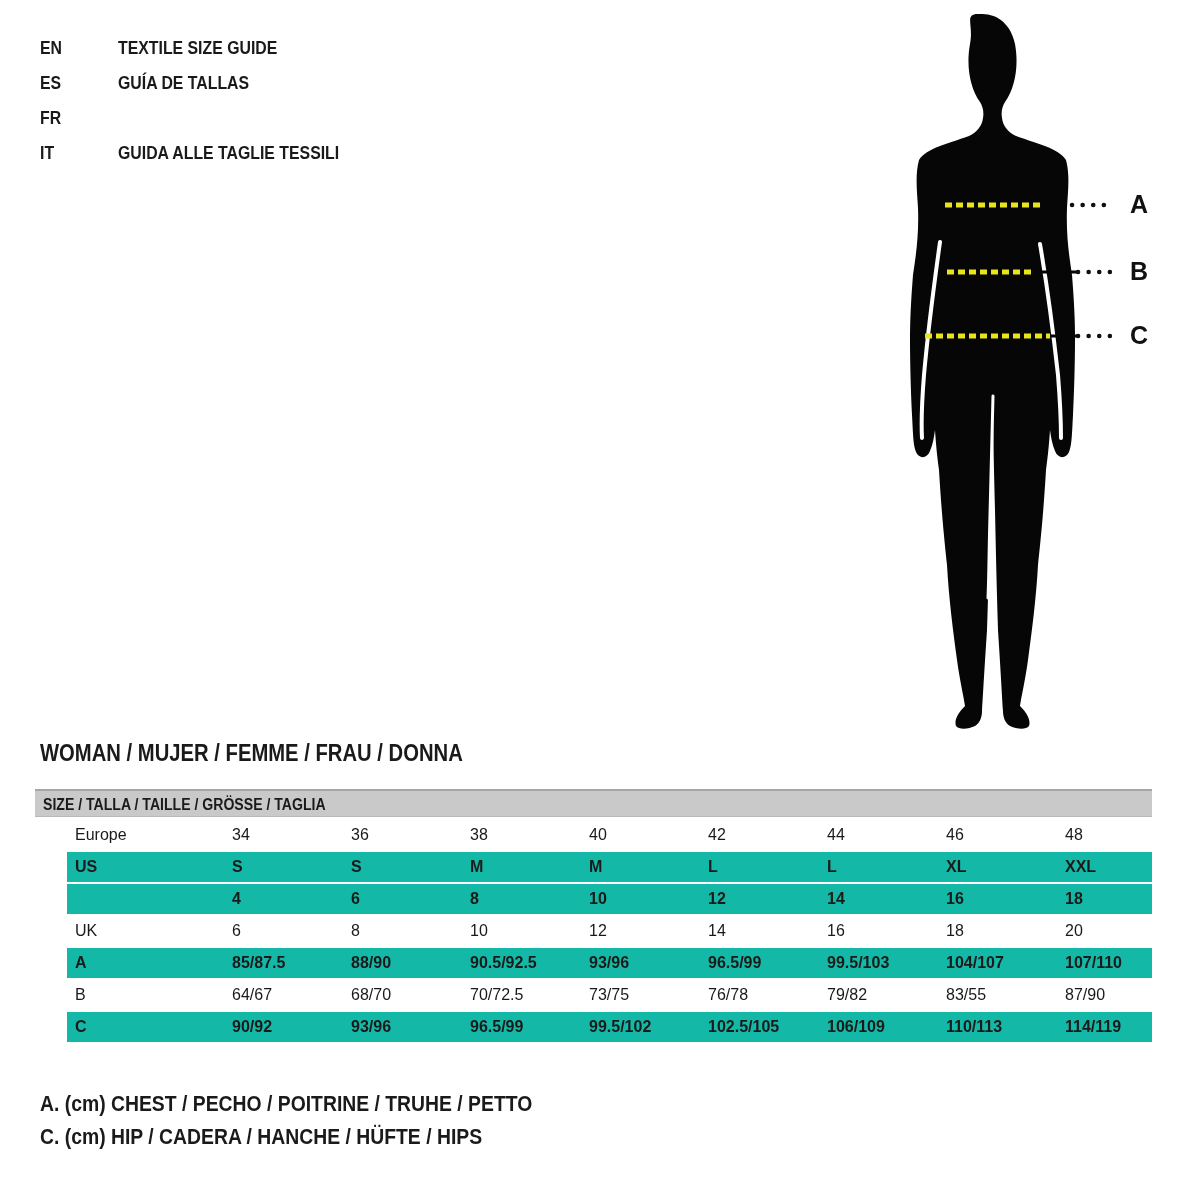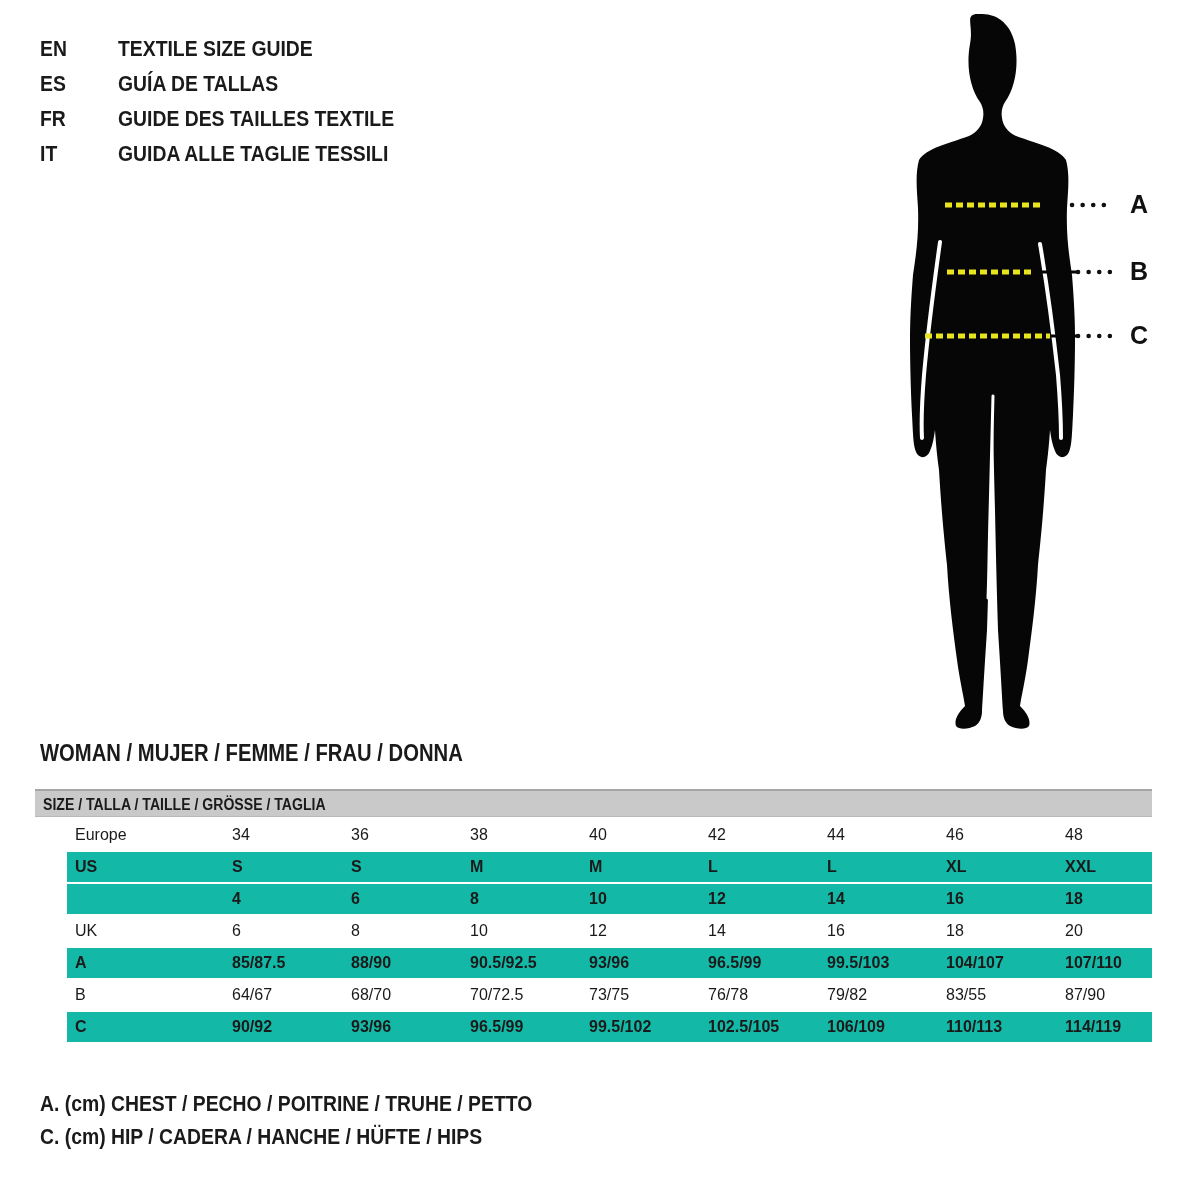--- a/index.html
+++ b/index.html
@@ -2,21 +2,21 @@
 <html><head>
 <meta charset="utf-8">
 <style>
   html,body{margin:0;padding:0;background:#ffffff;}
   body{width:1200px;height:1200px;font-family:"Liberation Sans",sans-serif;color:#1a1a1a;}
   .page{position:relative;width:1200px;height:1200px;background:#ffffff;overflow:hidden;}
 
   .condensed{display:inline-block;transform:scaleX(0.88);transform-origin:0 50%;white-space:nowrap;}
 
   
-  .lang-list{position:absolute;left:40px;top:31px;font-size:22px;font-weight:bold;line-height:35px;}
+  .lang-list{position:absolute;left:40px;top:31px;font-size:18px;font-weight:bold;line-height:35px;}
   .lang-row{display:flex;}
   .lang-code{width:78px;}
 
   
   .figure-wrap{position:absolute;left:880px;top:0;width:320px;height:740px;}
   .measure-label{position:absolute;width:34px;text-align:center;font-size:25px;font-weight:600;color:#111;}
   .label-a{left:1122px;top:190px;}
   .label-b{left:1122px;top:257px;}
   .label-c{left:1122px;top:321px;}
 
@@ -45,21 +45,20 @@
     <div class="lang-row">
       <span class="lang-code"><span class="condensed">EN</span></span>
       <span><span class="condensed">TEXTILE SIZE GUIDE</span></span>
     </div>
     <div class="lang-row">
       <span class="lang-code"><span class="condensed">ES</span></span>
       <span><span class="condensed">GUÍA DE TALLAS</span></span>
     </div>
     <div class="lang-row">
       <span class="lang-code"><span class="condensed">FR</span></span>
-      <span><span class="condensed">GUIDE DES TAILLES TEXTILE</span></span>
     </div>
     <div class="lang-row">
       <span class="lang-code"><span class="condensed">IT</span></span>
       <span><span class="condensed">GUIDA ALLE TAGLIE TESSILI</span></span>
     </div>
   </div>
 
   <div class="figure-wrap">
     <svg width="320" height="740" viewBox="0 0 320 740">
       <path fill="#060606" d="

